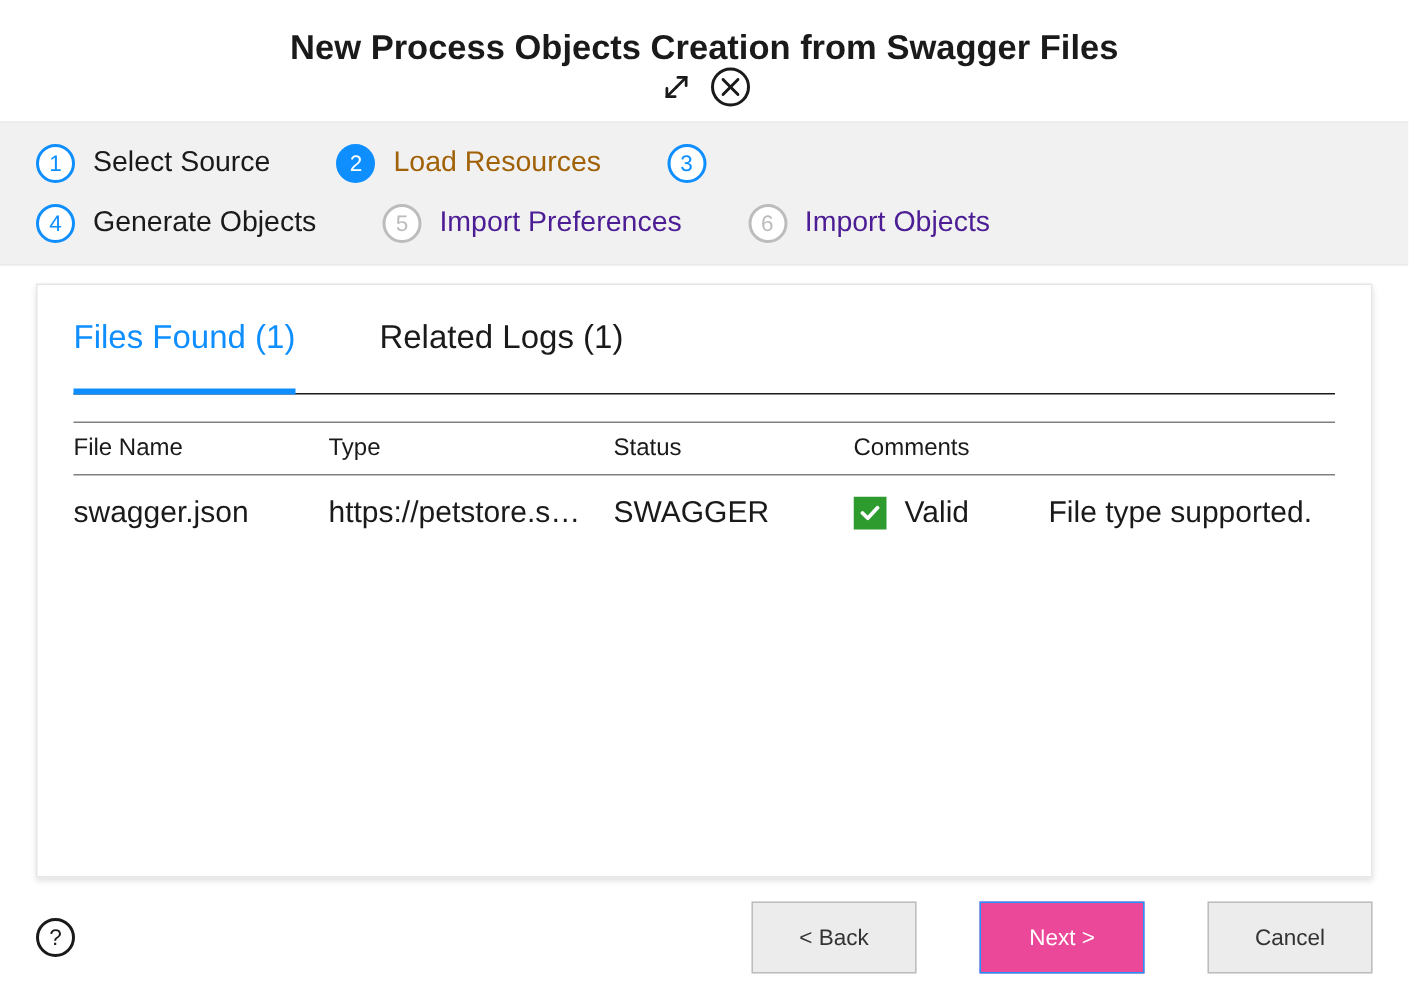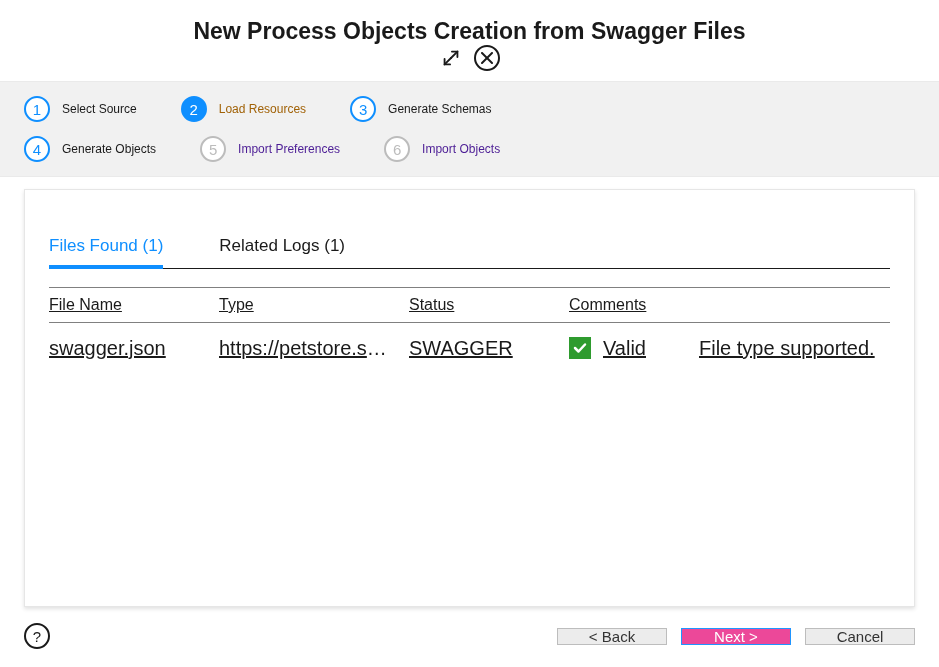--- a/index.html
+++ b/index.html
@@ -71,21 +71,21 @@
   .step-num {
     width: 26px; height: 26px;
     border-radius: 50%;
     border: 2px solid;
     display: inline-flex;
     align-items: center;
     justify-content: center;
     font-size: 15px;
     font-weight: 500;
   }
-  .step-label { font-size: 12px; font-weight: 500; }
+  .step-label { font-size: 19px; font-weight: 500; }
   .step.done .step-num { border-color: #0f8fff; color: #0f8fff; background:#fff; }
   .step.done .step-label { color: #1a1a1a; }
   .step.active .step-num { border-color: #0f8fff; background:#0f8fff; color:#fff; }
   .step.active .step-label { color:#a16207; }
   .step.future .step-num { border-color: #0f8fff; color:#0f8fff; background:#fff; }
   .step.future .step-label { color:#1a1a1a; }
   .step.disabled .step-num { border-color:#bcbcbc; color:#bcbcbc; background:#fff; }
   .step.disabled .step-label { color:#4c1d95; }
 
   .content-wrap {
@@ -101,41 +101,39 @@
     padding: 22px 24px;
     display:flex;
     flex-direction:column;
   }
   .tabs {
     display:flex;
     gap: 56px;
     border-bottom: 1px solid #1a1a1a;
   }
   .tab {
-    font-size: 17px;
+    font-size: 22px;
     font-weight: 500;
-    padding: 0 0 12px 0;
+    padding: 0 0 24px 0;
     cursor:pointer;
     position:relative;
-    margin-top:24px;
   }
   .tab.active {
     color:#0f8fff;
   }
   .tab.active::after {
     content:"";
     position:absolute;
     left:0; right:0; bottom:-1px;
     height:4px;
     background:#0f8fff;
   }
   .table {
     margin-top: 18px;
     width:100%;
-    text-decoration:underline;
   }
   .thead, .trow {
     display:grid;
     grid-template-columns: 170px 190px 160px 130px 1fr;
     align-items:center;
   }
   .thead {
     border-top:1px solid #808080;
     border-bottom:1px solid #808080;
     padding: 8px 0;
@@ -153,29 +151,30 @@
 
   .footer {
     display:flex;
     align-items:center;
     justify-content:space-between;
     padding: 16px 24px 18px 24px;
   }
   .footer-right { display:flex; gap:14px; }
   .btn {
     min-width:110px;
-    height:17px;
+    height:48px;
     display:inline-flex;
     align-items:center;
     justify-content:center;
     font-size:15px;
     cursor:pointer;
     border:1px solid #bdbdbd;
     background:#ececec;
     color:#333;
+    margin-left:28px;
   }
   .btn.primary {
     background:#ec4899;
     border-color:#1f95ff;
     color:#fff;
   }
   .help-circle {
     width:26px; height:26px;
     border:2px solid #1a1a1a;
     border-radius:50%;
@@ -213,21 +212,20 @@
       <div class="step done">
         <span class="step-num">1</span>
         <span class="step-label">Select Source</span>
       </div>
       <div class="step active">
         <span class="step-num">2</span>
         <span class="step-label">Load Resources</span>
       </div>
       <div class="step future">
         <span class="step-num">3</span>
-        <span class="step-label">Generate Schemas</span>
       </div>
     </div>
     <div class="steps-row">
       <div class="step future">
         <span class="step-num">4</span>
         <span class="step-label">Generate Objects</span>
       </div>
       <div class="step disabled">
         <span class="step-num">5</span>
         <span class="step-label">Import Preferences</span>

